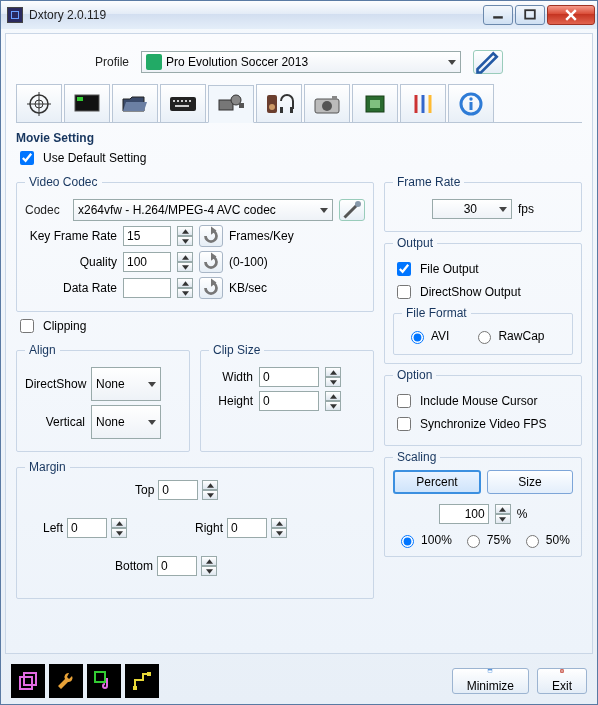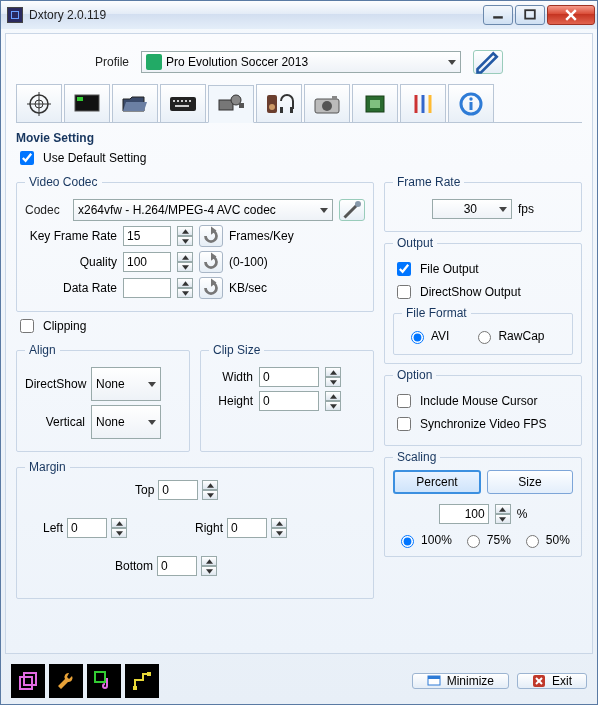--- a/index.html
+++ b/index.html
@@ -43,21 +43,21 @@
   .combo.codec{width:260px;display:flex;align-items:center;background:linear-gradient(#fff,#eef2f7);}
   .combo.codec .caret{margin-left:auto;}
   .chk{display:flex;align-items:center;gap:6px;margin:3px 0;}
   .chk input{width:14px;height:14px;}
   .rad{display:flex;align-items:center;gap:4px;}
   .togglebtn{height:24px;border:1px solid #7da5d8;background:linear-gradient(#fdfeff,#e3eefb);border-radius:3px;display:flex;align-items:center;justify-content:center;flex:1;}
   .togglebtn.active{border:2px solid #3b8fe0; background:linear-gradient(#eaf3ff,#cfe4fb);}
   .bottombar{display:flex;align-items:center;gap:4px;padding:6px 10px;}
   .botbtn{width:34px;height:34px;border:2px solid #000;display:flex;align-items:center;justify-content:center;}
   .botbtn svg{width:22px;height:22px;}
-  .pushbtn{height:16px;border:1px solid #9cb4d1;border-radius:3px;background:linear-gradient(#fff,#e4edf7);padding:0 14px;display:flex;align-items:center;gap:6px;}
+  .pushbtn{height:26px;border:1px solid #9cb4d1;border-radius:3px;background:linear-gradient(#fff,#e4edf7);padding:0 14px;display:flex;align-items:center;gap:6px;flex-direction:column;}
   .footerbtns{margin-left:auto;display:flex;gap:8px;}
   .scroll-area{flex:1; overflow:hidden;}
   .subgrid{display:flex;gap:10px;}
   .align-col,.clip-col{flex:1;}
   .small-combo{width:70px;height:20px;border:1px solid #9aa;background:linear-gradient(#fff,#eef2f7);display:flex;align-items:center;padding:16px 4px;}
   .small-combo .caret{margin-left:auto;border-left:4px solid transparent;border-right:4px solid transparent;border-top:5px solid #444;}
   .fps-combo{width:80px;height:20px;border:1px solid #9aa;background:linear-gradient(#fff,#eef2f7);display:flex;align-items:center;justify-content:flex-end;padding:0 4px;gap:22px;}
   .fps-combo .caret{border-left:4px solid transparent;border-right:4px solid transparent;border-top:5px solid #444;}
   .margin-grid{position:relative;height:110px;}
   .margin-grid .mf{position:absolute;display:flex;align-items:center;gap:4px;}

